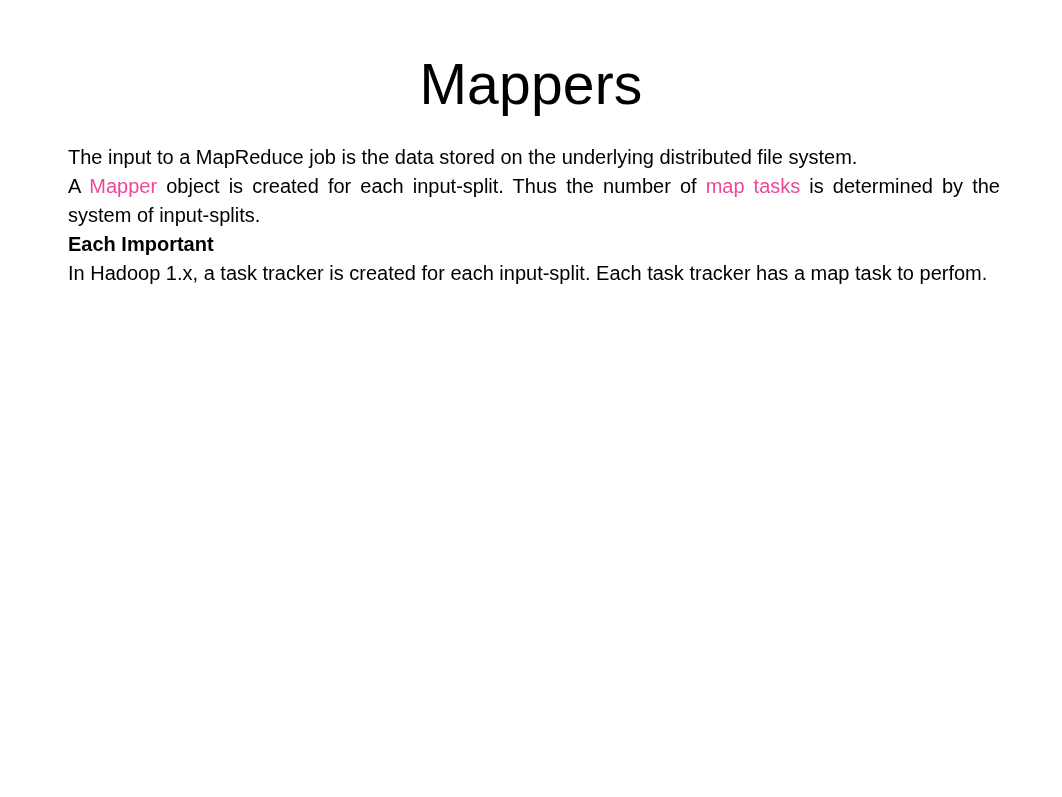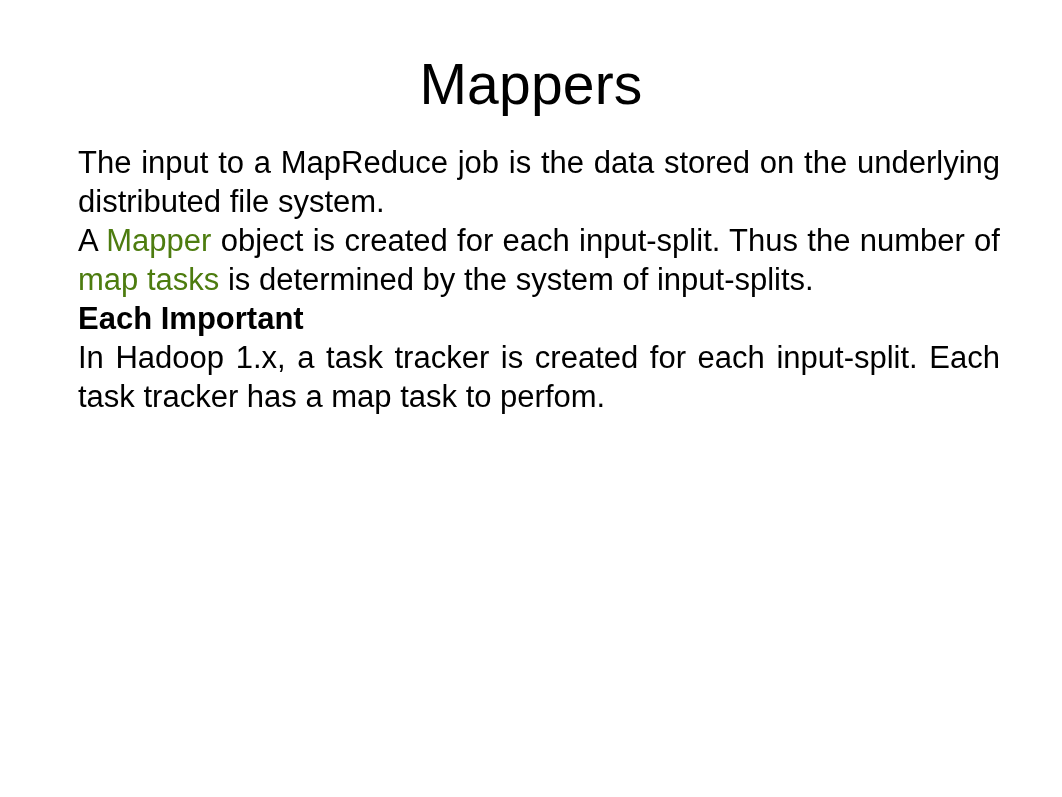--- a/index.html
+++ b/index.html
@@ -40,42 +40,42 @@
 
   
   .body-block {
     position: absolute;
     left: 62px;
     top: 143px;
     width: 938px;
   }
 
   .para {
-    font-size: 31px;
-    line-height: 39px;
+    font-size: 20px;
+    line-height: 29px;
     text-align: justify;
     text-justify: inter-word;
     color: #000000;
-    margin: 0 0 0 16px;
+    margin: 0 0 0 6px;
     white-space: pre-wrap;
     -webkit-hyphens: none;
     hyphens: none;
   }
 
   
   .para.bold {
     font-weight: bold;
   }
 
   .spacer-line {
     height: 41.5px;
   }
 
   .hl-red {
-    color: #4d7c0f;
+    color: #ec4899;
   }
 </style>
 </head>
 <body>
 
 <div class="slide">
 
   <div class="slide-title">Mappers</div>
 
   <div class="body-block">

